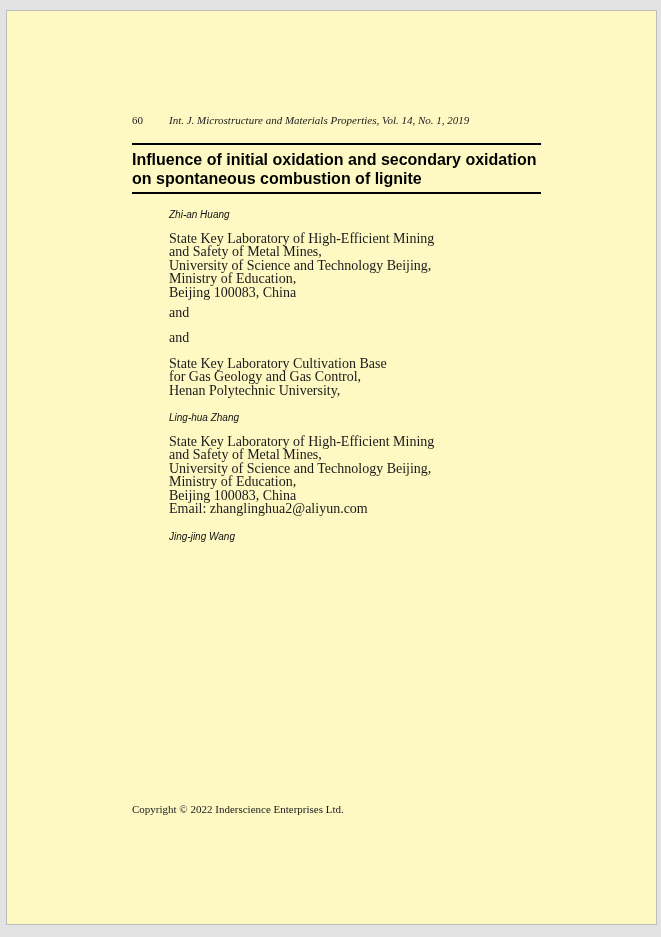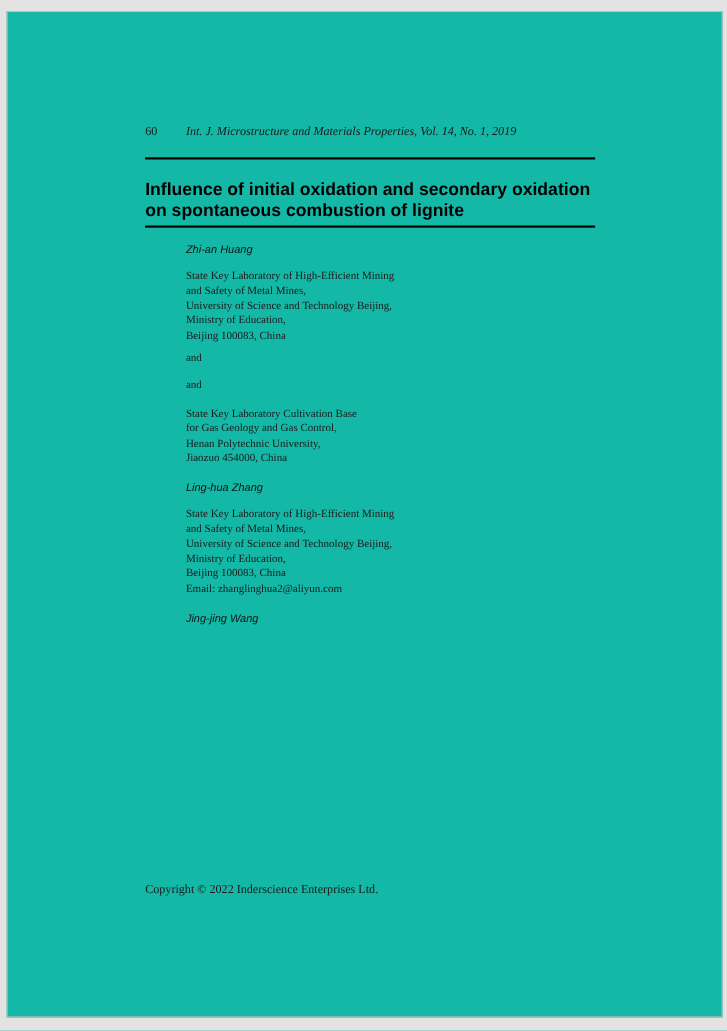--- a/index.html
+++ b/index.html
@@ -7,63 +7,63 @@
     width: 661px; height: 937px;
     background: #e3e3e3;
     position: relative;
     font-family: "Liberation Serif", serif;
     overflow: hidden;
   }
   .page {
     position: absolute;
     left: 6px; top: 10px;
     width: 649px; height: 913px;
-    background: #14b8a6;
+    background: #fef9c3;
     border: 1px solid #bdbdbd;
     box-shadow: inset 0 0 0 0 #fff;
   }
   .content {
     position: absolute;
     left: 125px; top: 103px;
     width: 409px;
   }
   .page-header {
     display: flex;
     font-size: 11px;
     line-height: 13px;
     color: #1a1a1a;
   }
   .page-number { width: 37px; }
   .journal-line { font-style: italic; }
   .title-block {
     margin-top: 16px;
     border-top: 2px solid #000;
     border-bottom: 2px solid #000;
-    padding: 18px 0 4px;
+    padding: 5px 0 4px;
   }
   .title-line {
     font-family: "Liberation Sans", sans-serif;
     font-weight: bold;
     font-size: 16px;
     line-height: 19px;
     color: #000;
     white-space: nowrap;
   }
   .authors { margin-left: 37px; }
   .author-name {
     font-family: "Liberation Sans", sans-serif;
     font-weight: normal;
     font-size: 10px;
     line-height: 16px;
     color: #111;
     margin: 13px 0 9px 0;
     font-style: italic;
   }
   .affil-line, .and-sep {
-    font-size: 10px;
+    font-size: 14px;
     line-height: 13.4px;
     color: #1a1a1a;
   }
   .and-sep { margin: 7px 0 12px 0; }
   .page-footer {
     position: absolute;
     left: 125px; top: 792px;
     font-size: 11px;
     color: #1a1a1a;
   }
@@ -93,21 +93,20 @@
             <div class="affil-line">University of Science and Technology Beijing,</div>
             <div class="affil-line">Ministry of Education,</div>
             <div class="affil-line">Beijing 100083, China</div>
           </div>
           <div class="and-sep">and</div>
           <div class="and-sep">and</div>
           <div class="affil-block">
             <div class="affil-line">State Key Laboratory Cultivation Base</div>
             <div class="affil-line">for Gas Geology and Gas Control,</div>
             <div class="affil-line">Henan Polytechnic University,</div>
-            <div class="affil-line">Jiaozuo 454000, China</div>
           </div>
         </section>
         <section class="author-section">
           <h2 class="author-name">Ling-hua Zhang</h2>
           <div class="affil-block">
             <div class="affil-line">State Key Laboratory of High-Efficient Mining</div>
             <div class="affil-line">and Safety of Metal Mines,</div>
             <div class="affil-line">University of Science and Technology Beijing,</div>
             <div class="affil-line">Ministry of Education,</div>
             <div class="affil-line">Beijing 100083, China</div>

